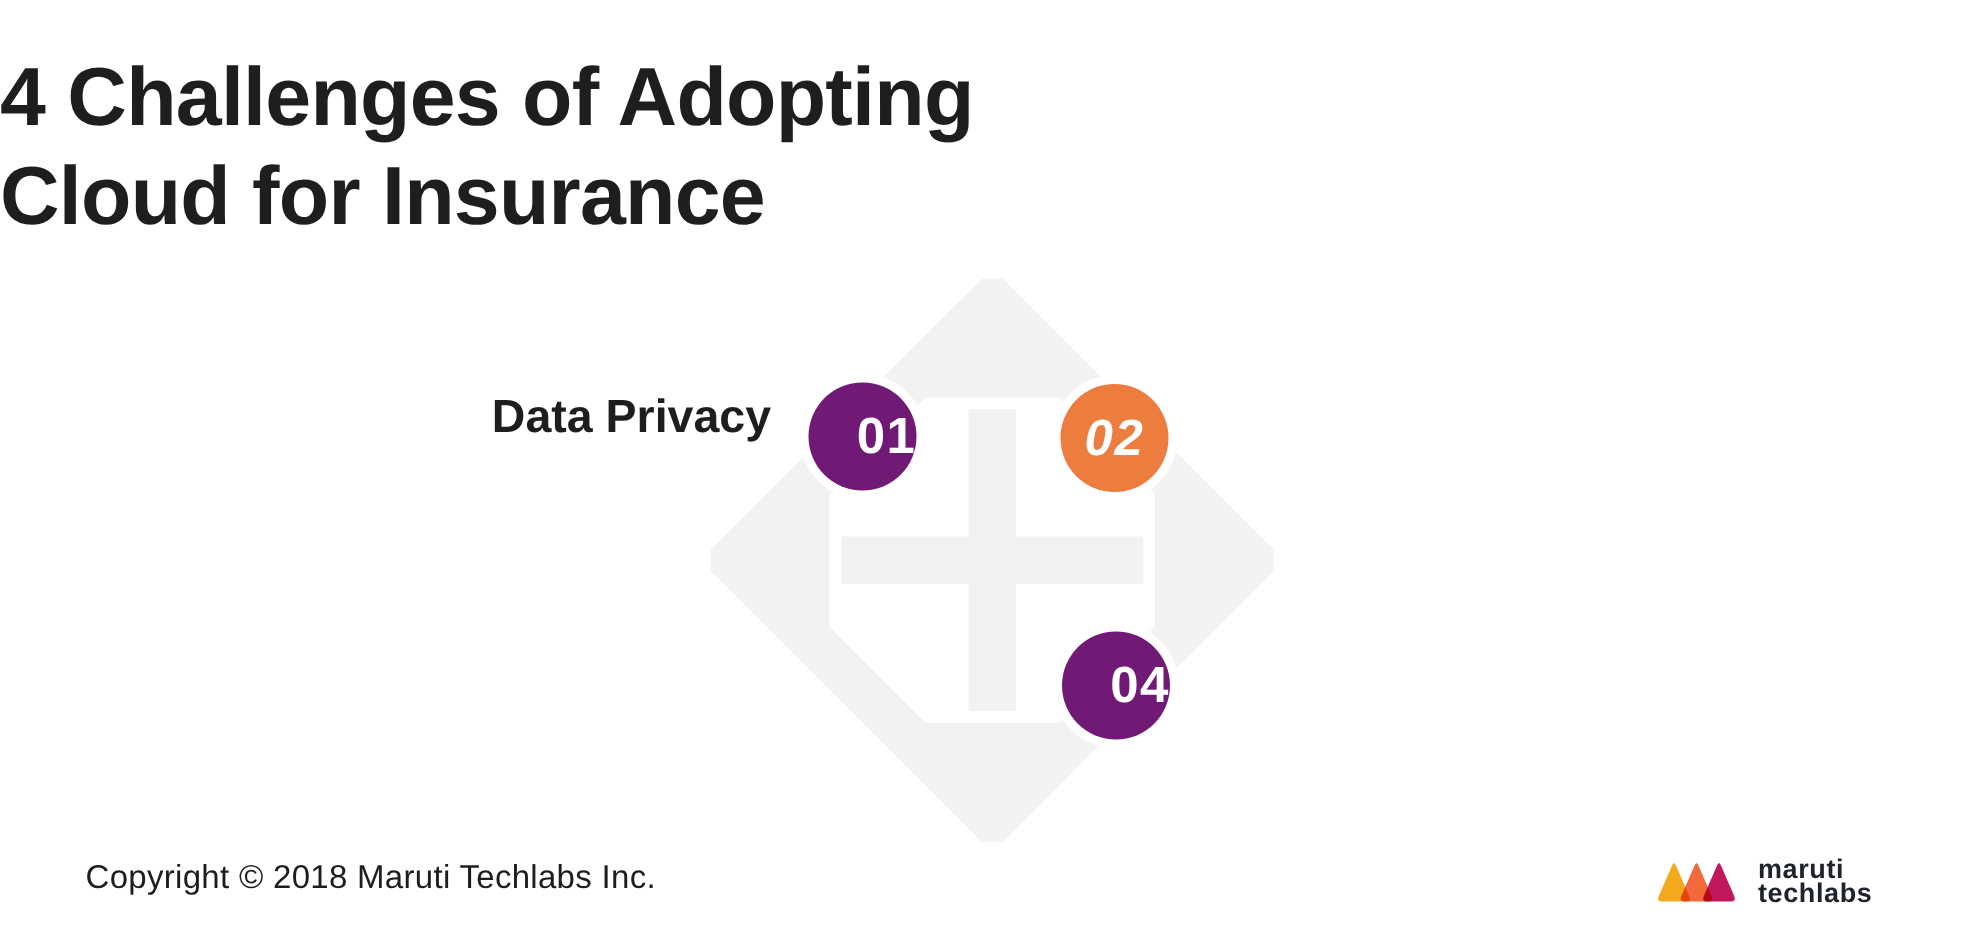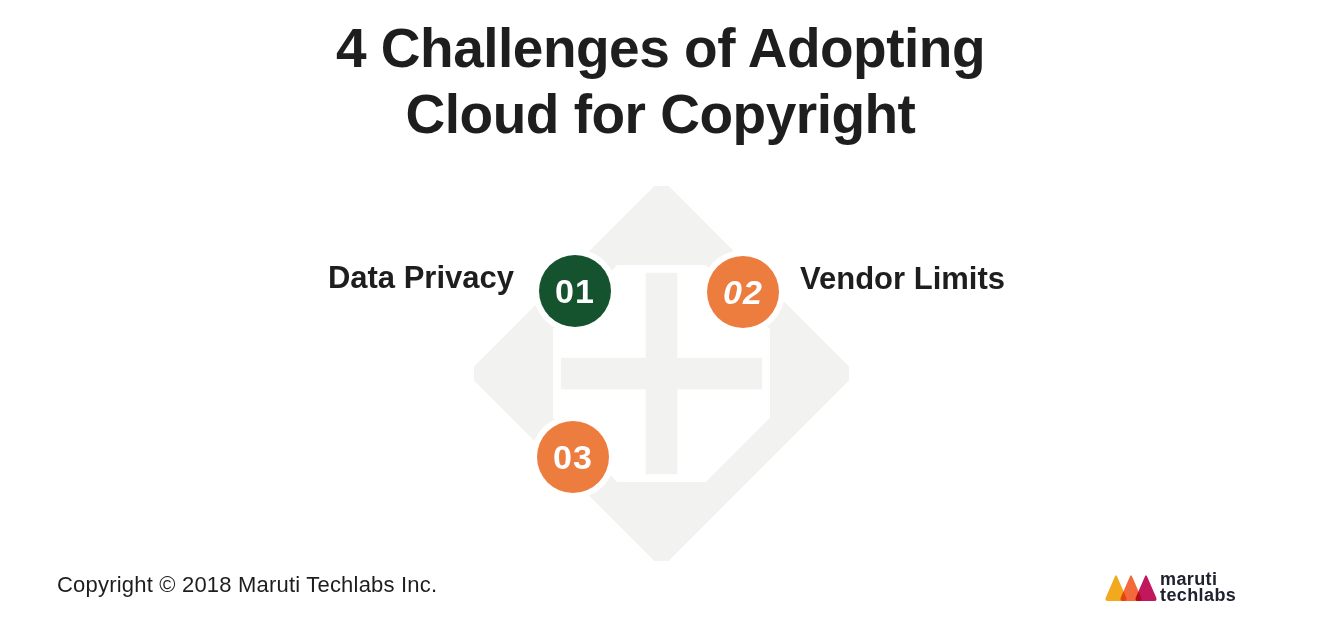--- a/index.html
+++ b/index.html
@@ -14,24 +14,23 @@
   .canvas {
     position: absolute;
     inset: 0;
     width: 1321px;
     height: 626px;
     background: #ffffff;
   }
   
   .title {
     position: absolute;
-    top: 15px;
+    top: 31px;
     left: 0;
     width: 100%;
-    text-align: center;
     color: #1e1e1e;
     font-weight: 700;
     font-size: 55px;
     line-height: 66px;
     letter-spacing: -0.5px;
   }
   
   .watermark {
     position: absolute;
     left: 474px;
@@ -49,21 +48,21 @@
     box-shadow: 0 0 0 6px #ffffff;
     color: #ffffff;
     font-weight: 700;
     font-size: 34px;
     letter-spacing: 1px;
     display: flex;
     align-items: center;
     justify-content: center;
     z-index: 2;
   }
-  .gold   { background: #14532d; }
+  .gold   { background: #701a75; justify-content: flex-end; }
   .orange { background: #ED7D3F; }
   
   .item-label {
     position: absolute;
     color: #1e1e1e;
     font-weight: 700;
     font-size: 31px;
     line-height: 38px;
     height: 38px;
     white-space: nowrap;
@@ -79,64 +78,63 @@
     font-weight: 400;
     color: #1d1d1d;
     letter-spacing: 0.2px;
   }
   .logo {
     position: absolute;
     left: 1102px;
     top: 568px;
     display: flex;
     align-items: center;
-    gap: 0;
+    gap: 12px;
   }
   .logo-mark { width: 58px; height: 38px; }
   .logo-text {
     color: #202230;
     font-weight: 700;
     font-size: 18px;
     line-height: 16px;
     letter-spacing: 0.4px;
   }
 </style>
 </head>
 <body>
 
 <div class="canvas">
 
   <div class="title">
     <div>4 Challenges of Adopting</div>
-    <div>Cloud for Copyright</div>
+    <div>Cloud for Insurance</div>
   </div>
 
   <svg class="watermark" viewBox="0 0 380 380" xmlns="http://www.w3.org/2000/svg" aria-hidden="true">
     <path d="M190 14 L366 190 L190 366 L14 190 Z" fill="none" stroke="#F2F2F0" stroke-width="30"></path>
     <path d="M190 88 V292 M88 190 H292" fill="none" stroke="#F2F2F0" stroke-width="32"></path>
     <path d="M190 6 L264 80 H116 Z" fill="#F2F2F0"></path>
     <path d="M190 374 L264 300 H116 Z" fill="#F2F2F0"></path>
     <path d="M6 190 L80 264 V116 Z" fill="#F2F2F0"></path>
     <path d="M374 190 L300 264 V116 Z" fill="#F2F2F0"></path>
   </svg>
 
   <div class="item-label label-right-anchor" style="right:807px; top:259px;">Data Privacy</div>
   <div class="num-circle gold" style="left:539px; top:255px;">
     <span>01</span>
   </div>
 
   <div class="num-circle orange" style="left:707px; top:256px;font-style:italic;">
     <span>02</span>
   </div>
-  <div class="item-label" style="left:800px; top:260px;">Vendor Limits</div>
 
-  <div class="num-circle orange" style="left:537px; top:421px;">
-    <span>03</span>
+
+  <div class="num-circle gold" style="left:708px; top:421px;">
+    <span>04</span>
   </div>
-
 
   <div class="copyright">Copyright © 2018 Maruti Techlabs Inc.</div>
 
   <div class="logo">
     <svg class="logo-mark" viewBox="0 0 58 36" xmlns="http://www.w3.org/2000/svg" aria-hidden="true">
       <path d="M12.7 8 Q14 4.5 15.3 8 L24.2 28.5 Q25.5 32 22 32 L6 32 Q2.5 32 3.8 28.5 Z" fill="#F2A91D"></path>
       <path d="M27.7 8 Q29 4.5 30.3 8 L39.2 28.5 Q40.5 32 37 32 L21 32 Q17.5 32 18.8 28.5 Z" fill="#F2693C" style="mix-blend-mode:multiply"></path>
       <path d="M42.7 8 Q44 4.5 45.3 8 L54.2 28.5 Q55.5 32 52 32 L36 32 Q32.5 32 33.8 28.5 Z" fill="#C1175D" style="mix-blend-mode:multiply"></path>
     </svg>
     <div class="logo-text">

